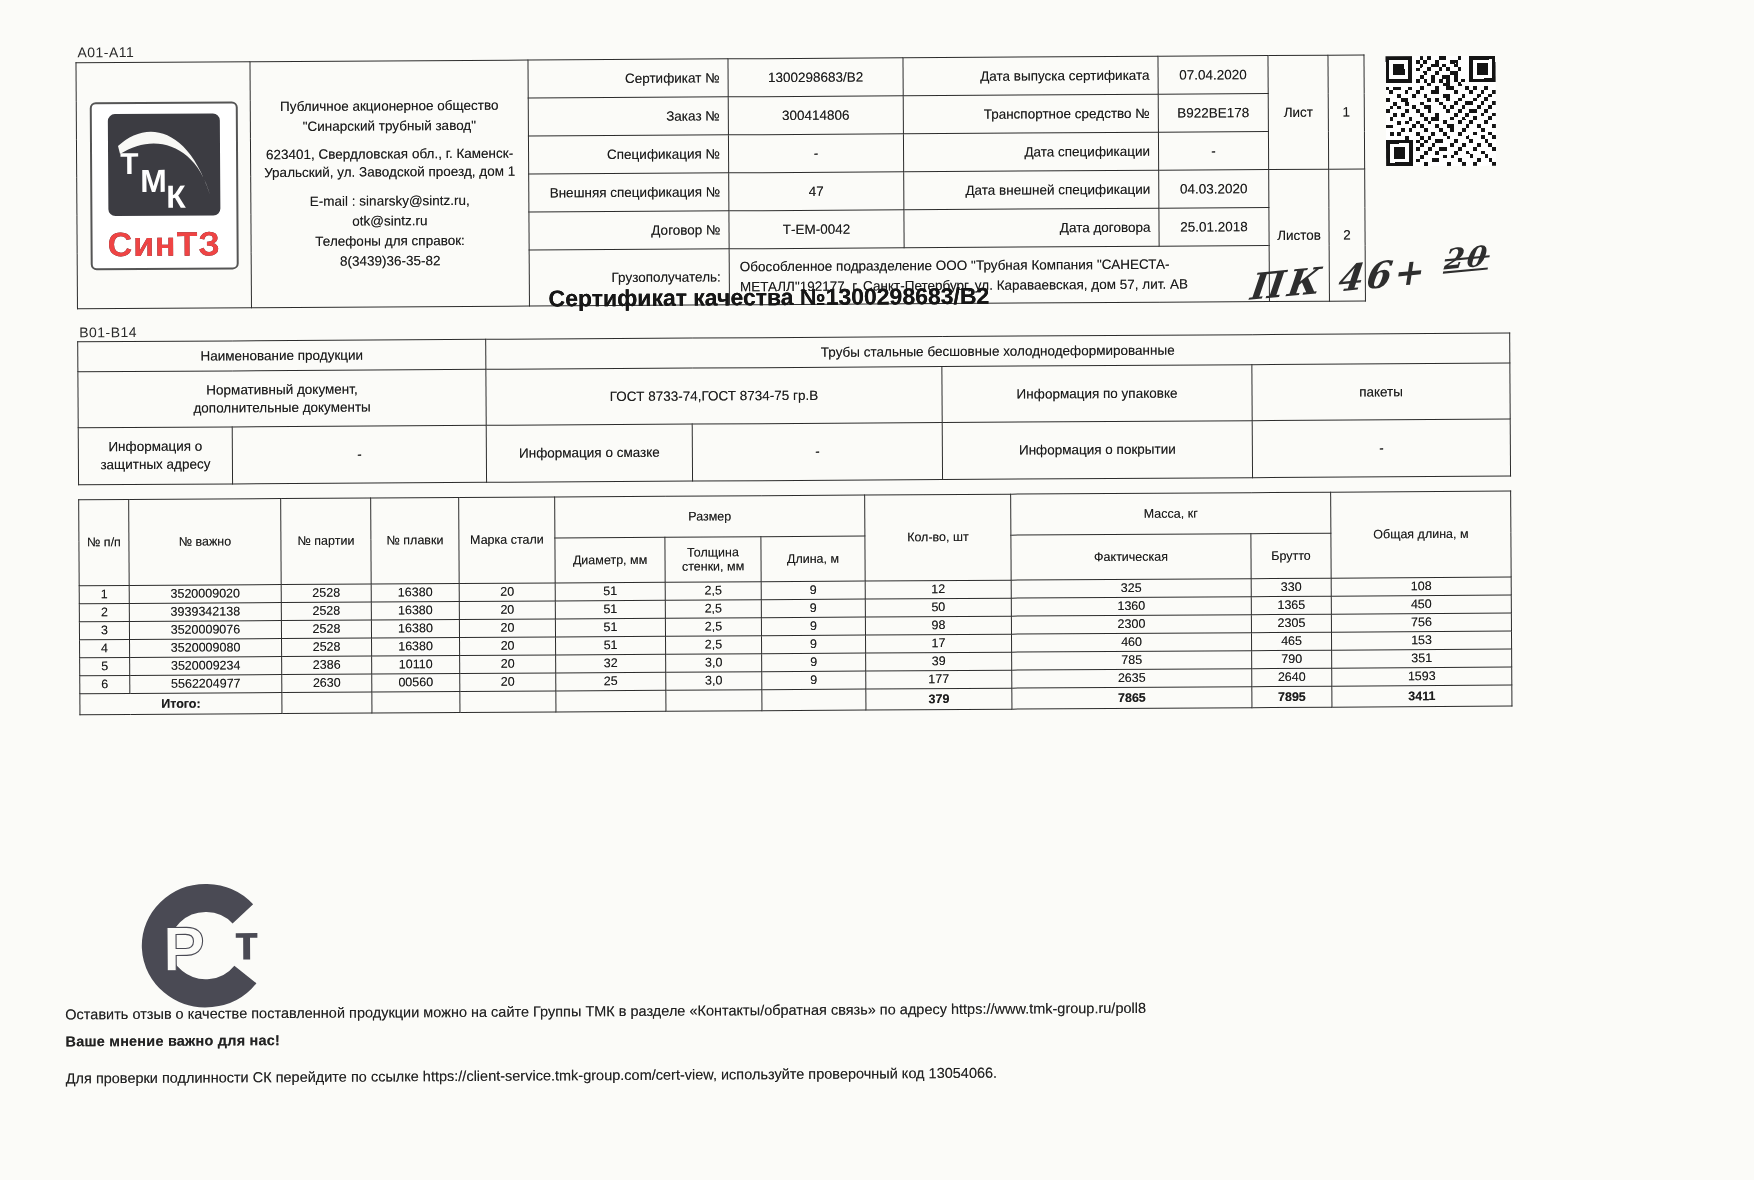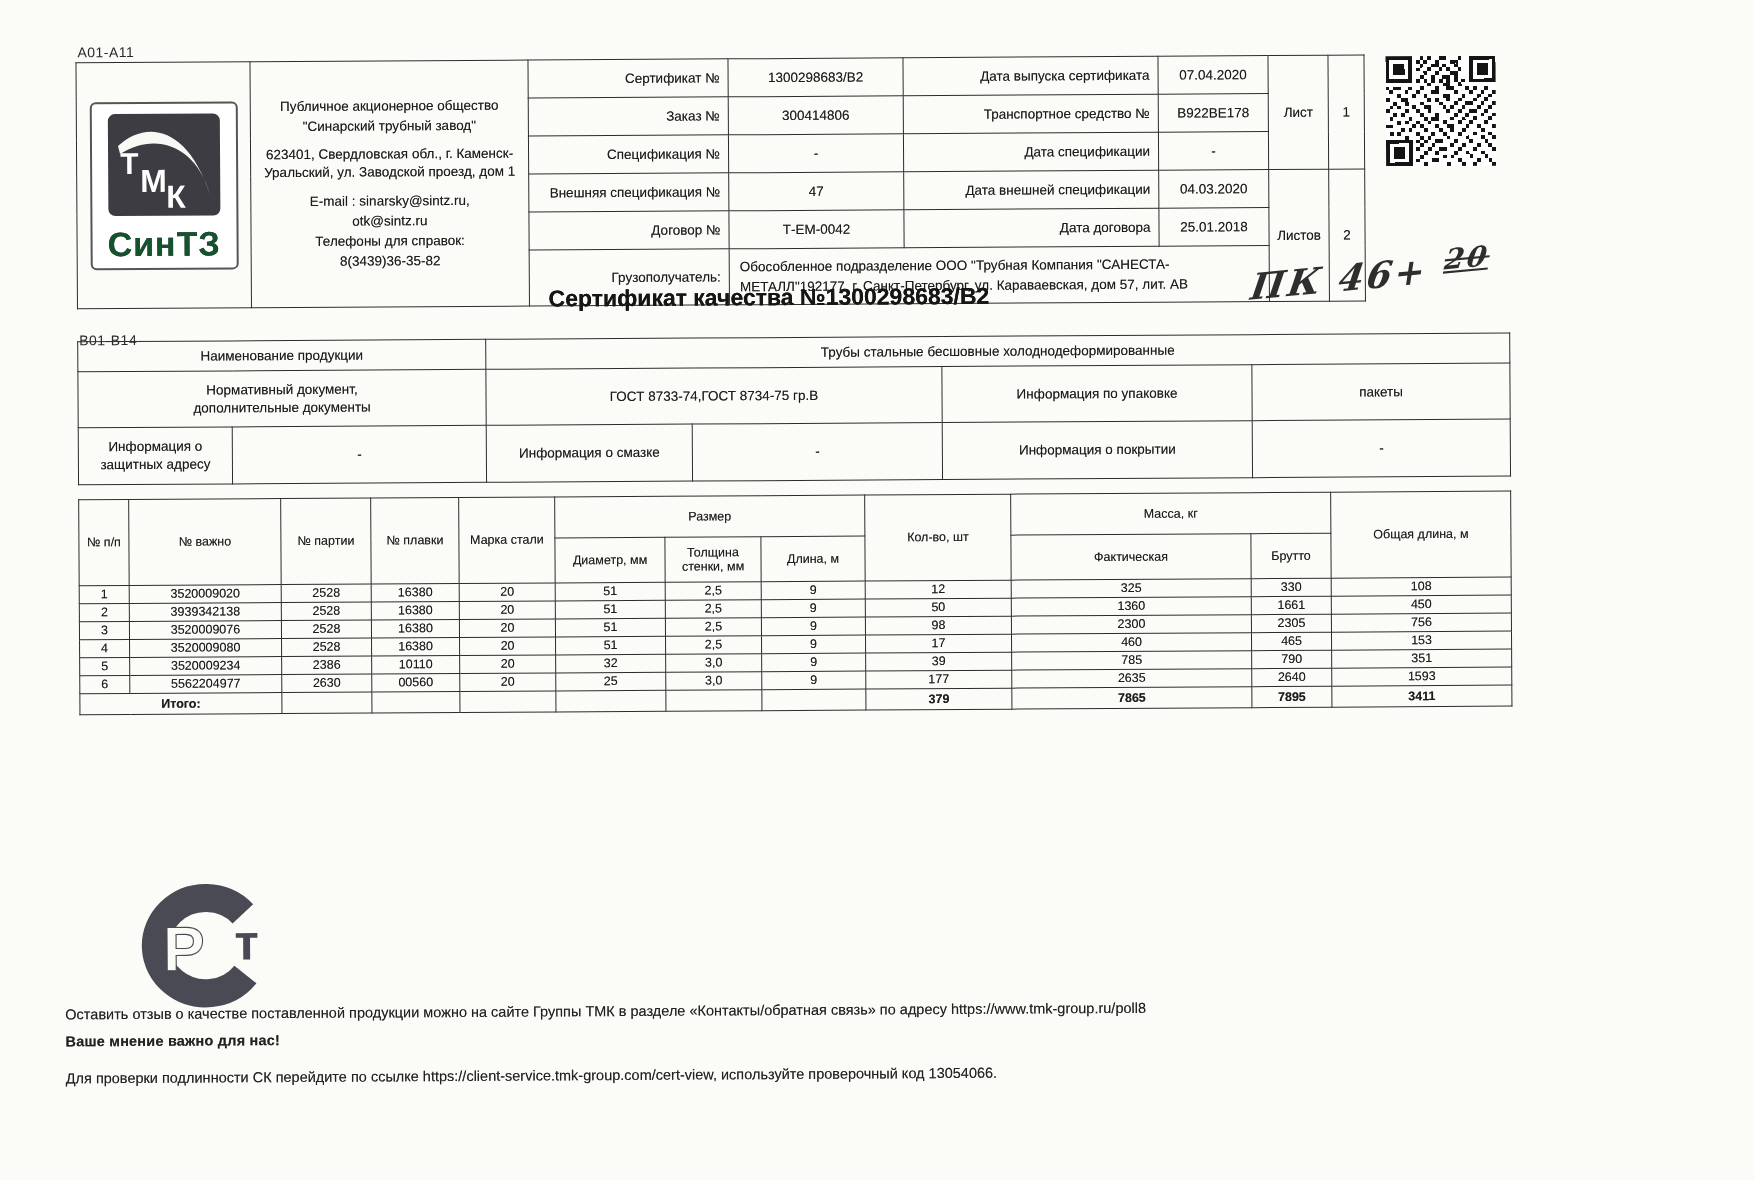--- a/index.html
+++ b/index.html
@@ -38,21 +38,21 @@
   #header-table td{height:33px;}
   td.logo-cell{vertical-align:middle;padding:4px 2px;}
   td.company-cell{font-size:13.5px;line-height:1.35;padding:4px 8px;}
   .company-cell div{margin:2px 0;}
   td.consignee-val{text-align:left;font-size:13.5px;line-height:1.45;padding:4px 10px;}
   .logo-frame{
     width:132px;margin:0 auto;border:2px solid #555;border-radius:6px;
     padding:8px 6px 4px 6px;background:#fff;
   }
   .sintz-text{
-    font-size:34px;font-weight:bold;color:#14532d;text-align:center;
+    font-size:34px;font-weight:bold;color:#ef4444;text-align:center;
     letter-spacing:1px;margin-top:2px;text-shadow:0 0 .5px #2e2e36;
   }
 
   
   #qr{position:absolute;top:60px;left:1388px;width:110px;height:110px;}
 
   
   #doc-title{
     position:absolute;top:284px;left:80px;width:1380px;
     text-align:center;font-size:23px;font-weight:bold;color:#161616;
@@ -208,21 +208,21 @@
       M10 25h1v1h-1z M13 25h1v1h-1z M18 25h1v1h-1z M21 25h1v1h-1z M25 25h1v1h-1z
       M9 26h1v1h-1z M15 26h1v1h-1z M17 26h1v1h-1z M22 26h1v1h-1z M26 26h1v1h-1z
       M8 27h1v1h-1z M12 27h2v1h-2z M19 27h1v1h-1z M24 27h1v1h-1z M27 27h1v1h-1z
       M10 28h1v1h-1z M16 28h1v1h-1z M20 28h1v1h-1z M23 28h1v1h-1z M28 28h1v1h-1z"></path>
     </g>
   </svg>
 
   <div id="doc-title">Сертификат качества №1300298683/В2</div>
   <div id="handwritten"><span>ПК 46+</span> <span class="sup">20</span></div>
 
-  <div class="abs code-label" style="top:328px;left:80px;">В01-В14</div>
+  <div class="abs code-label" style="top:320px;left:80px;">В01-В14</div>
 
   <table id="info-table">
     <colgroup>
       <col style="width:154px">
         <col style="width:254px">
         <col style="width:206px">
       <col style="width:250px">
         <col style="width:310px">
         <col style="width:258px">
     </colgroup>
@@ -306,21 +306,21 @@
       <td>2</td>
           <td>3939342138</td>
           <td>2528</td>
           <td>16380</td>
           <td>20</td>
           <td>51</td>
           <td>2,5</td>
           <td>9</td>
           <td>50</td>
           <td>1360</td>
-          <td>1661</td>
+          <td>1365</td>
           <td>450</td>
     </tr>
     <tr class="data">
       <td>3</td>
           <td>3520009076</td>
           <td>2528</td>
           <td>16380</td>
           <td>20</td>
           <td>51</td>
           <td>2,5</td>

